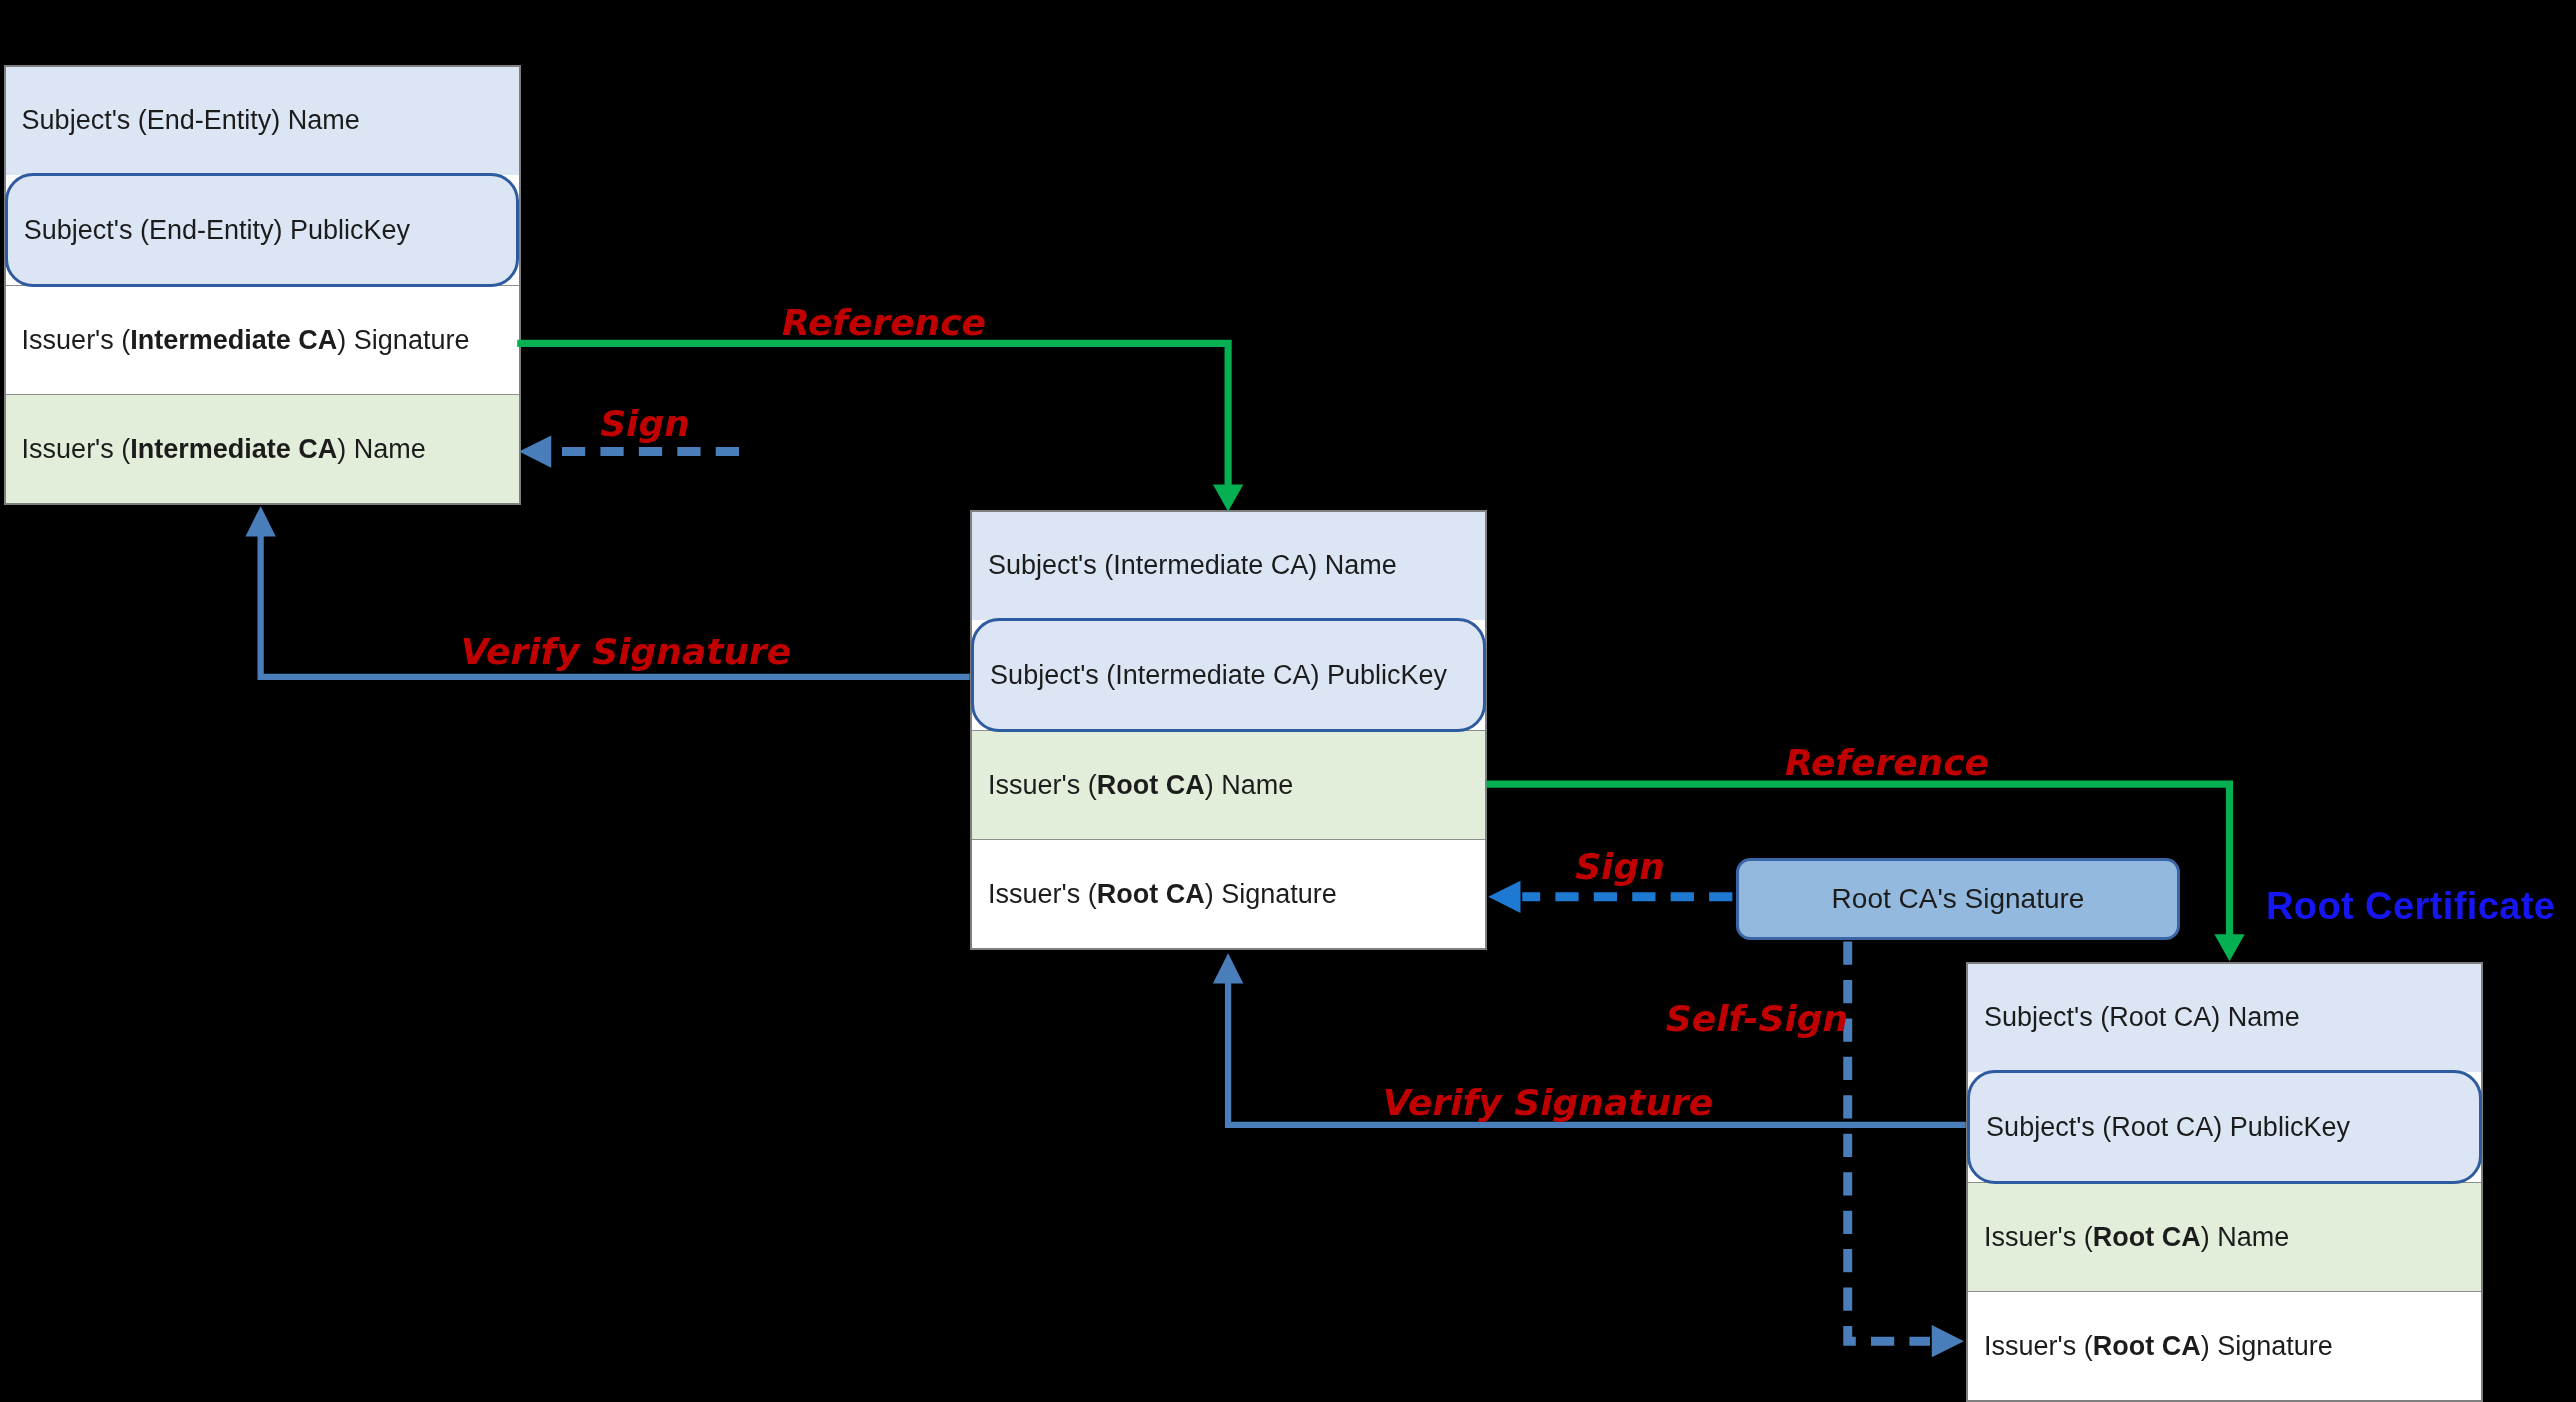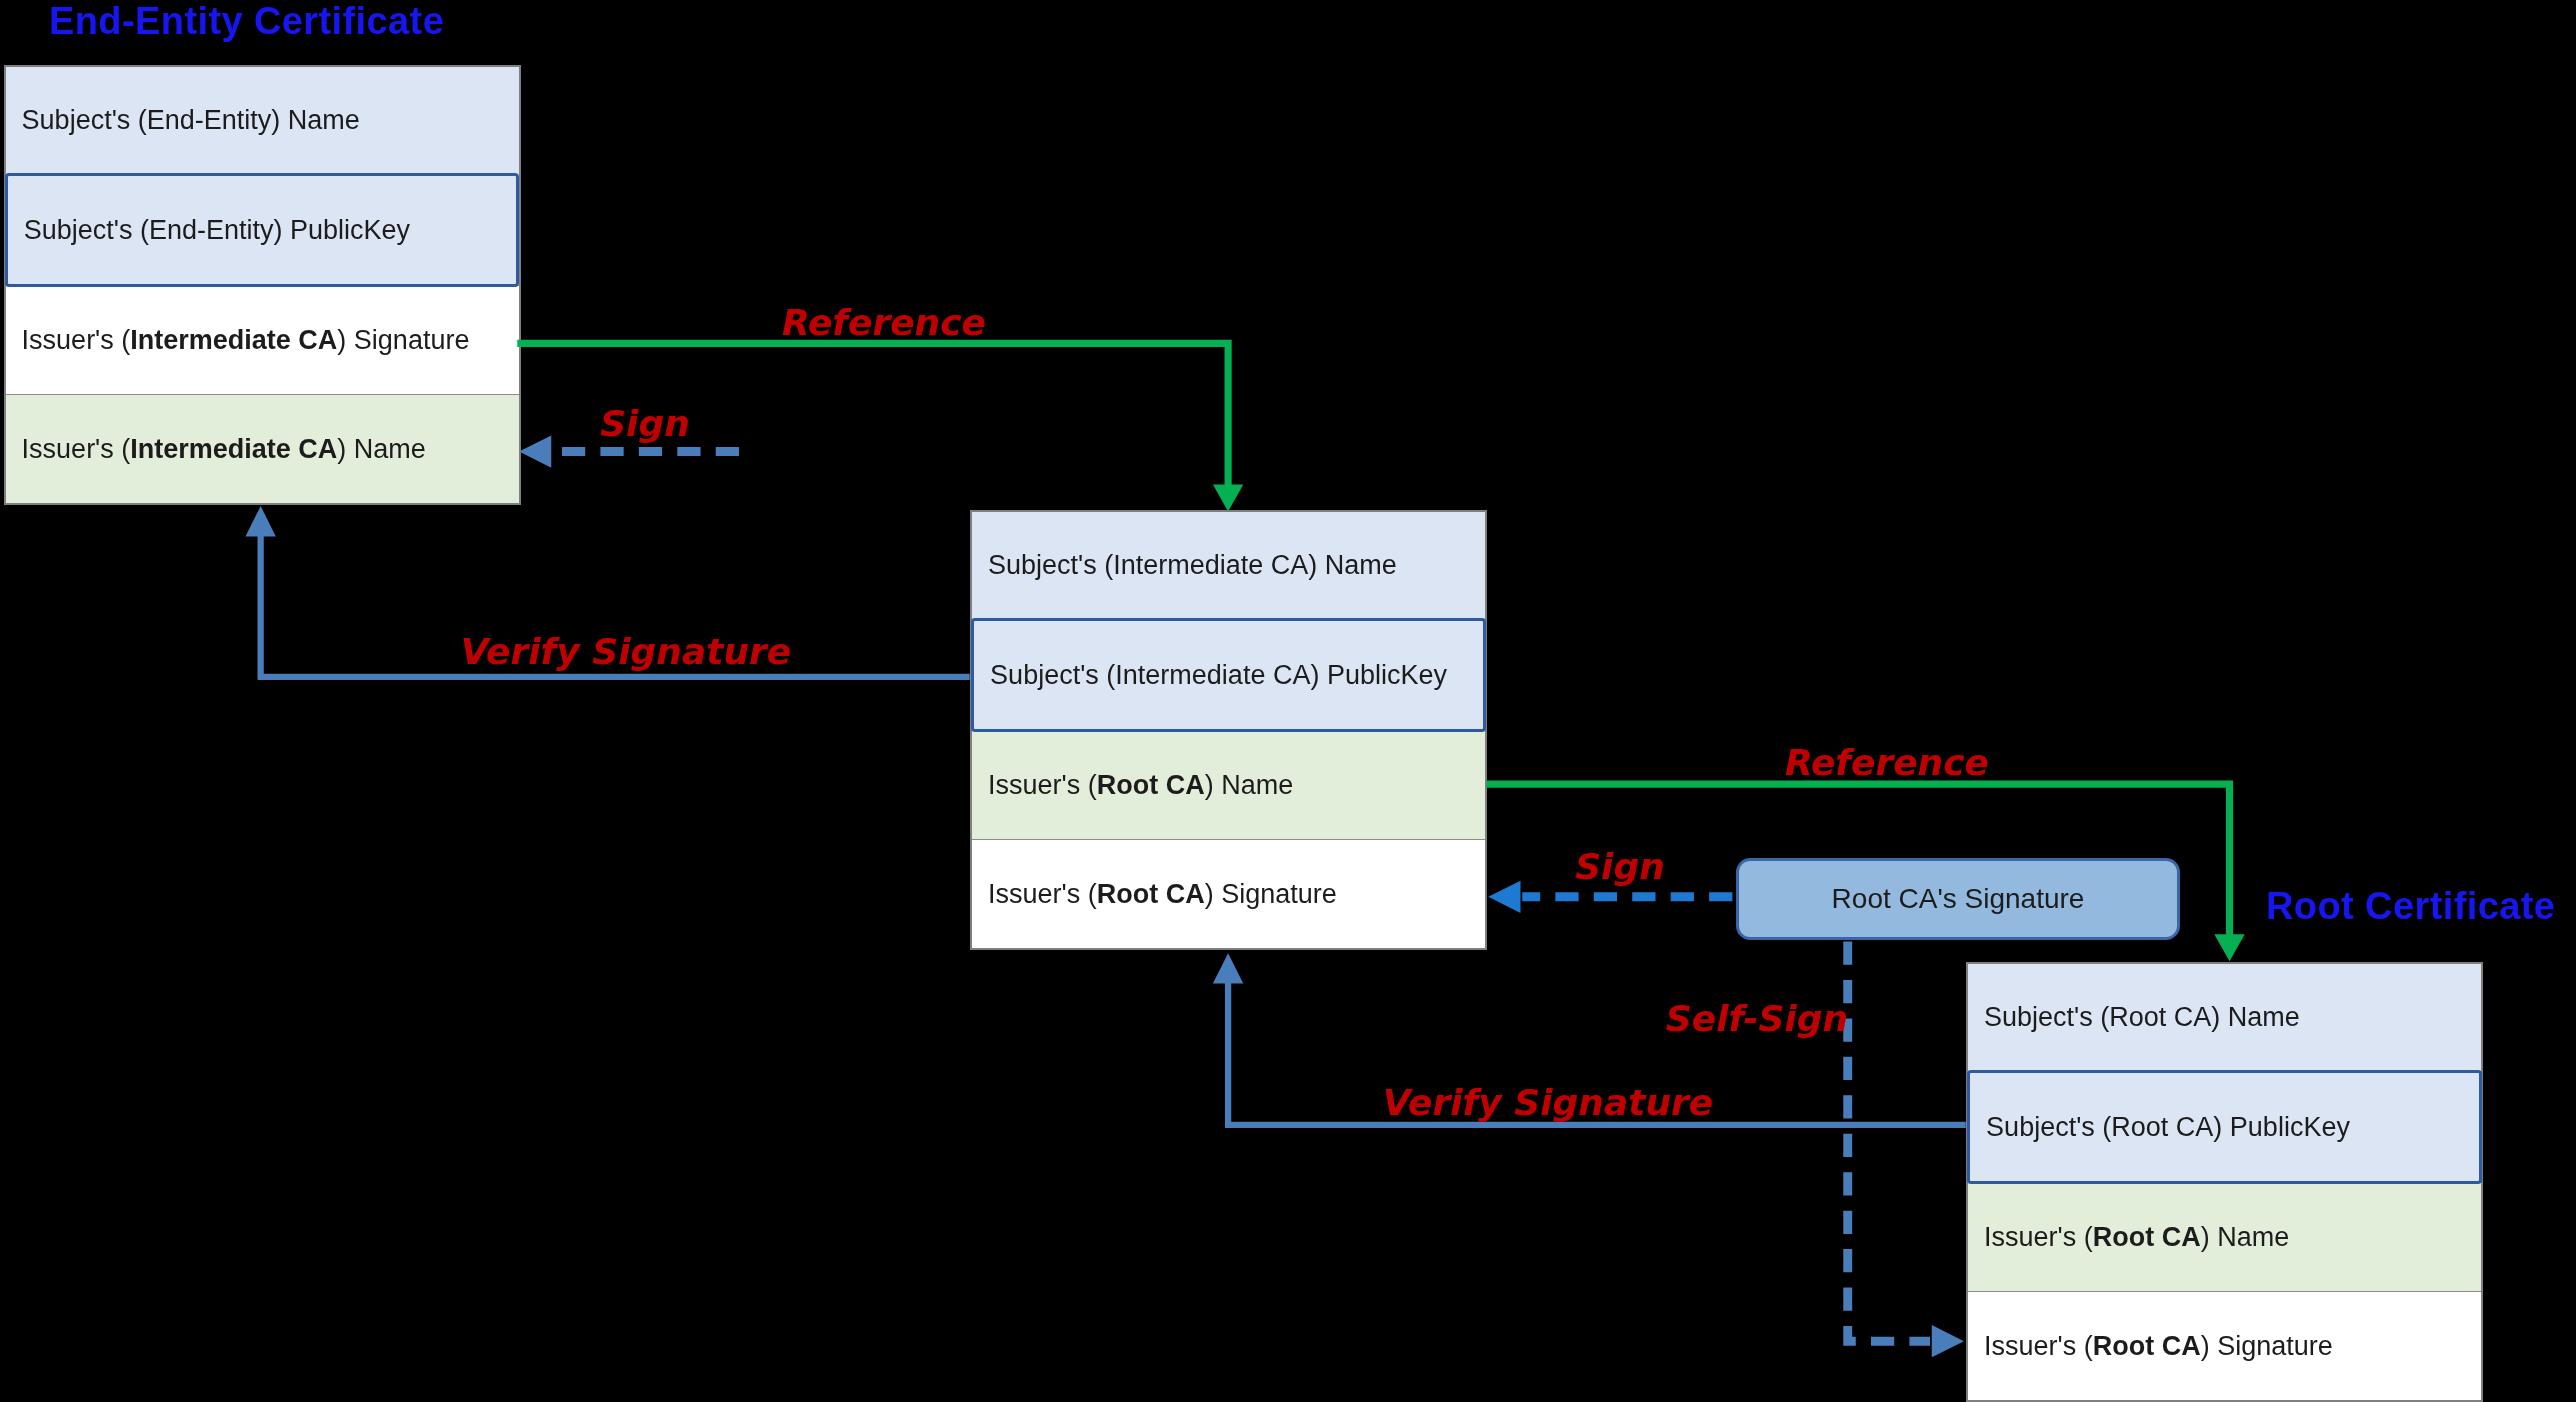--- a/index.html
+++ b/index.html
@@ -41,21 +41,21 @@
     box-sizing:border-box;padding:0 16px;
     font-size:27px;color:var(--text_dark);white-space:nowrap;
     overflow:hidden;
   }
   .cert-row.sep{border-top:1.8px solid var(--row_separator);}
   .cert-row.r-name,.cert-row.r-pubkey{background:var(--row_blue_fill);}
   .cert-row.r-issuer{background:var(--row_green_fill);}
   .cert-row.r-sig{background:var(--row_white_fill);}
   .cert-row.r-pubkey{
     position:relative;z-index:2;margin:-1.8px -0.9px;
-    border:3.6px solid var(--pubkey_border);border-radius:4px;
+    border:3.6px solid var(--pubkey_border);border-radius:28px;
   }
   .cert-row .b{font-weight:bold;}
   .pk-box{
     position:absolute;box-sizing:border-box;height:82px;
     background:var(--privatekey_fill);
     border:3.6px solid var(--privatekey_border);border-radius:14.3px;
     display:flex;align-items:center;justify-content:center;
     font-size:28px;color:var(--text_dark);white-space:nowrap;
     z-index:3;
   }
@@ -103,21 +103,20 @@
     <g>
       <path class="ln-blue-dash" d="M2066 1053 V1500 H2158"></path>
       <polygon class="hd-blue" points="2196,1500 2160,1482 2160,1518"></polygon>
     </g>
     <g>
       <path class="ln-blue" d="M2198 1258 H1373 V1098"></path>
       <polygon class="hd-blue" points="1373,1066 1356,1100 1390,1100"></polygon>
     </g>
   </svg>
 
-  <div class="cert-title" style="left:49px;top:0px;">End-Entity Certificate</div>
   <div class="cert-title" style="left:2266px;top:885px;">Root Certificate</div>
 
   <div class="cert-box" style="left:3.6px;top:65px;">
     <div class="cert-row r-name">
       <span><span>Subject's (End-Entity) Name</span><span class="b"></span><span></span></span>
     </div>
     <div class="cert-row r-pubkey">
       <span><span>Subject's (End-Entity) PublicKey</span><span class="b"></span><span></span></span>
     </div>
     <div class="cert-row r-sig sep">

